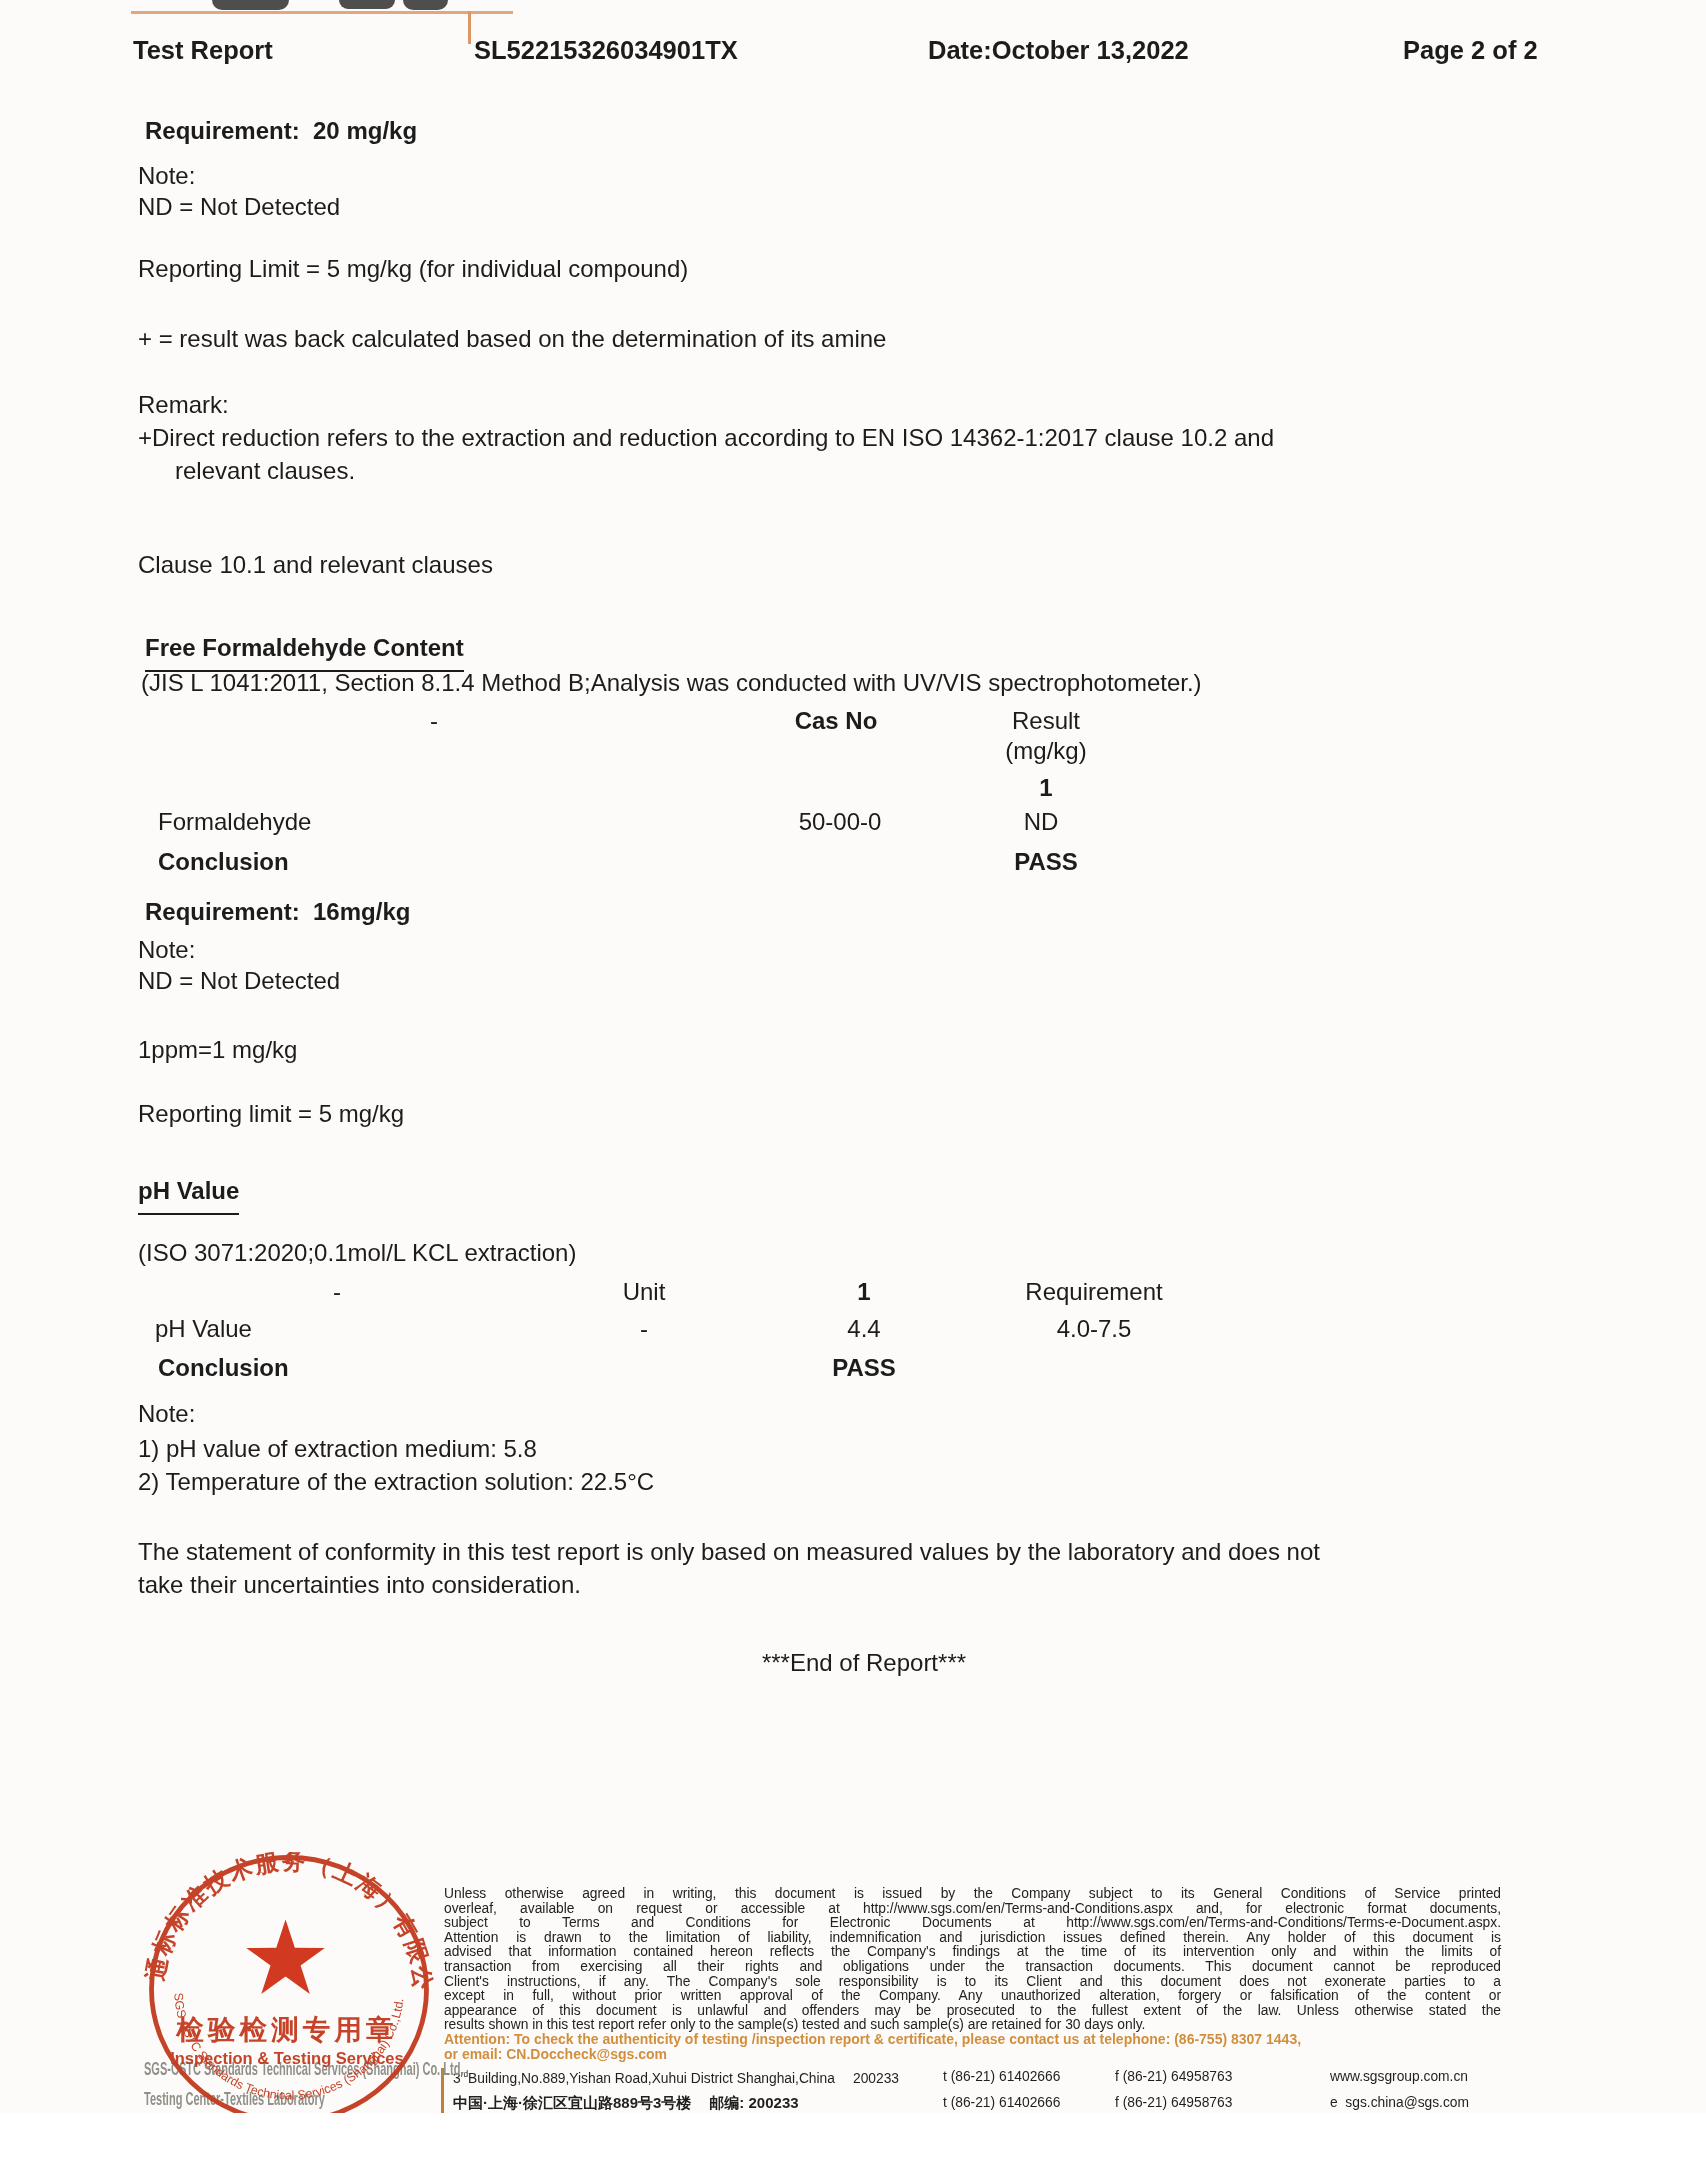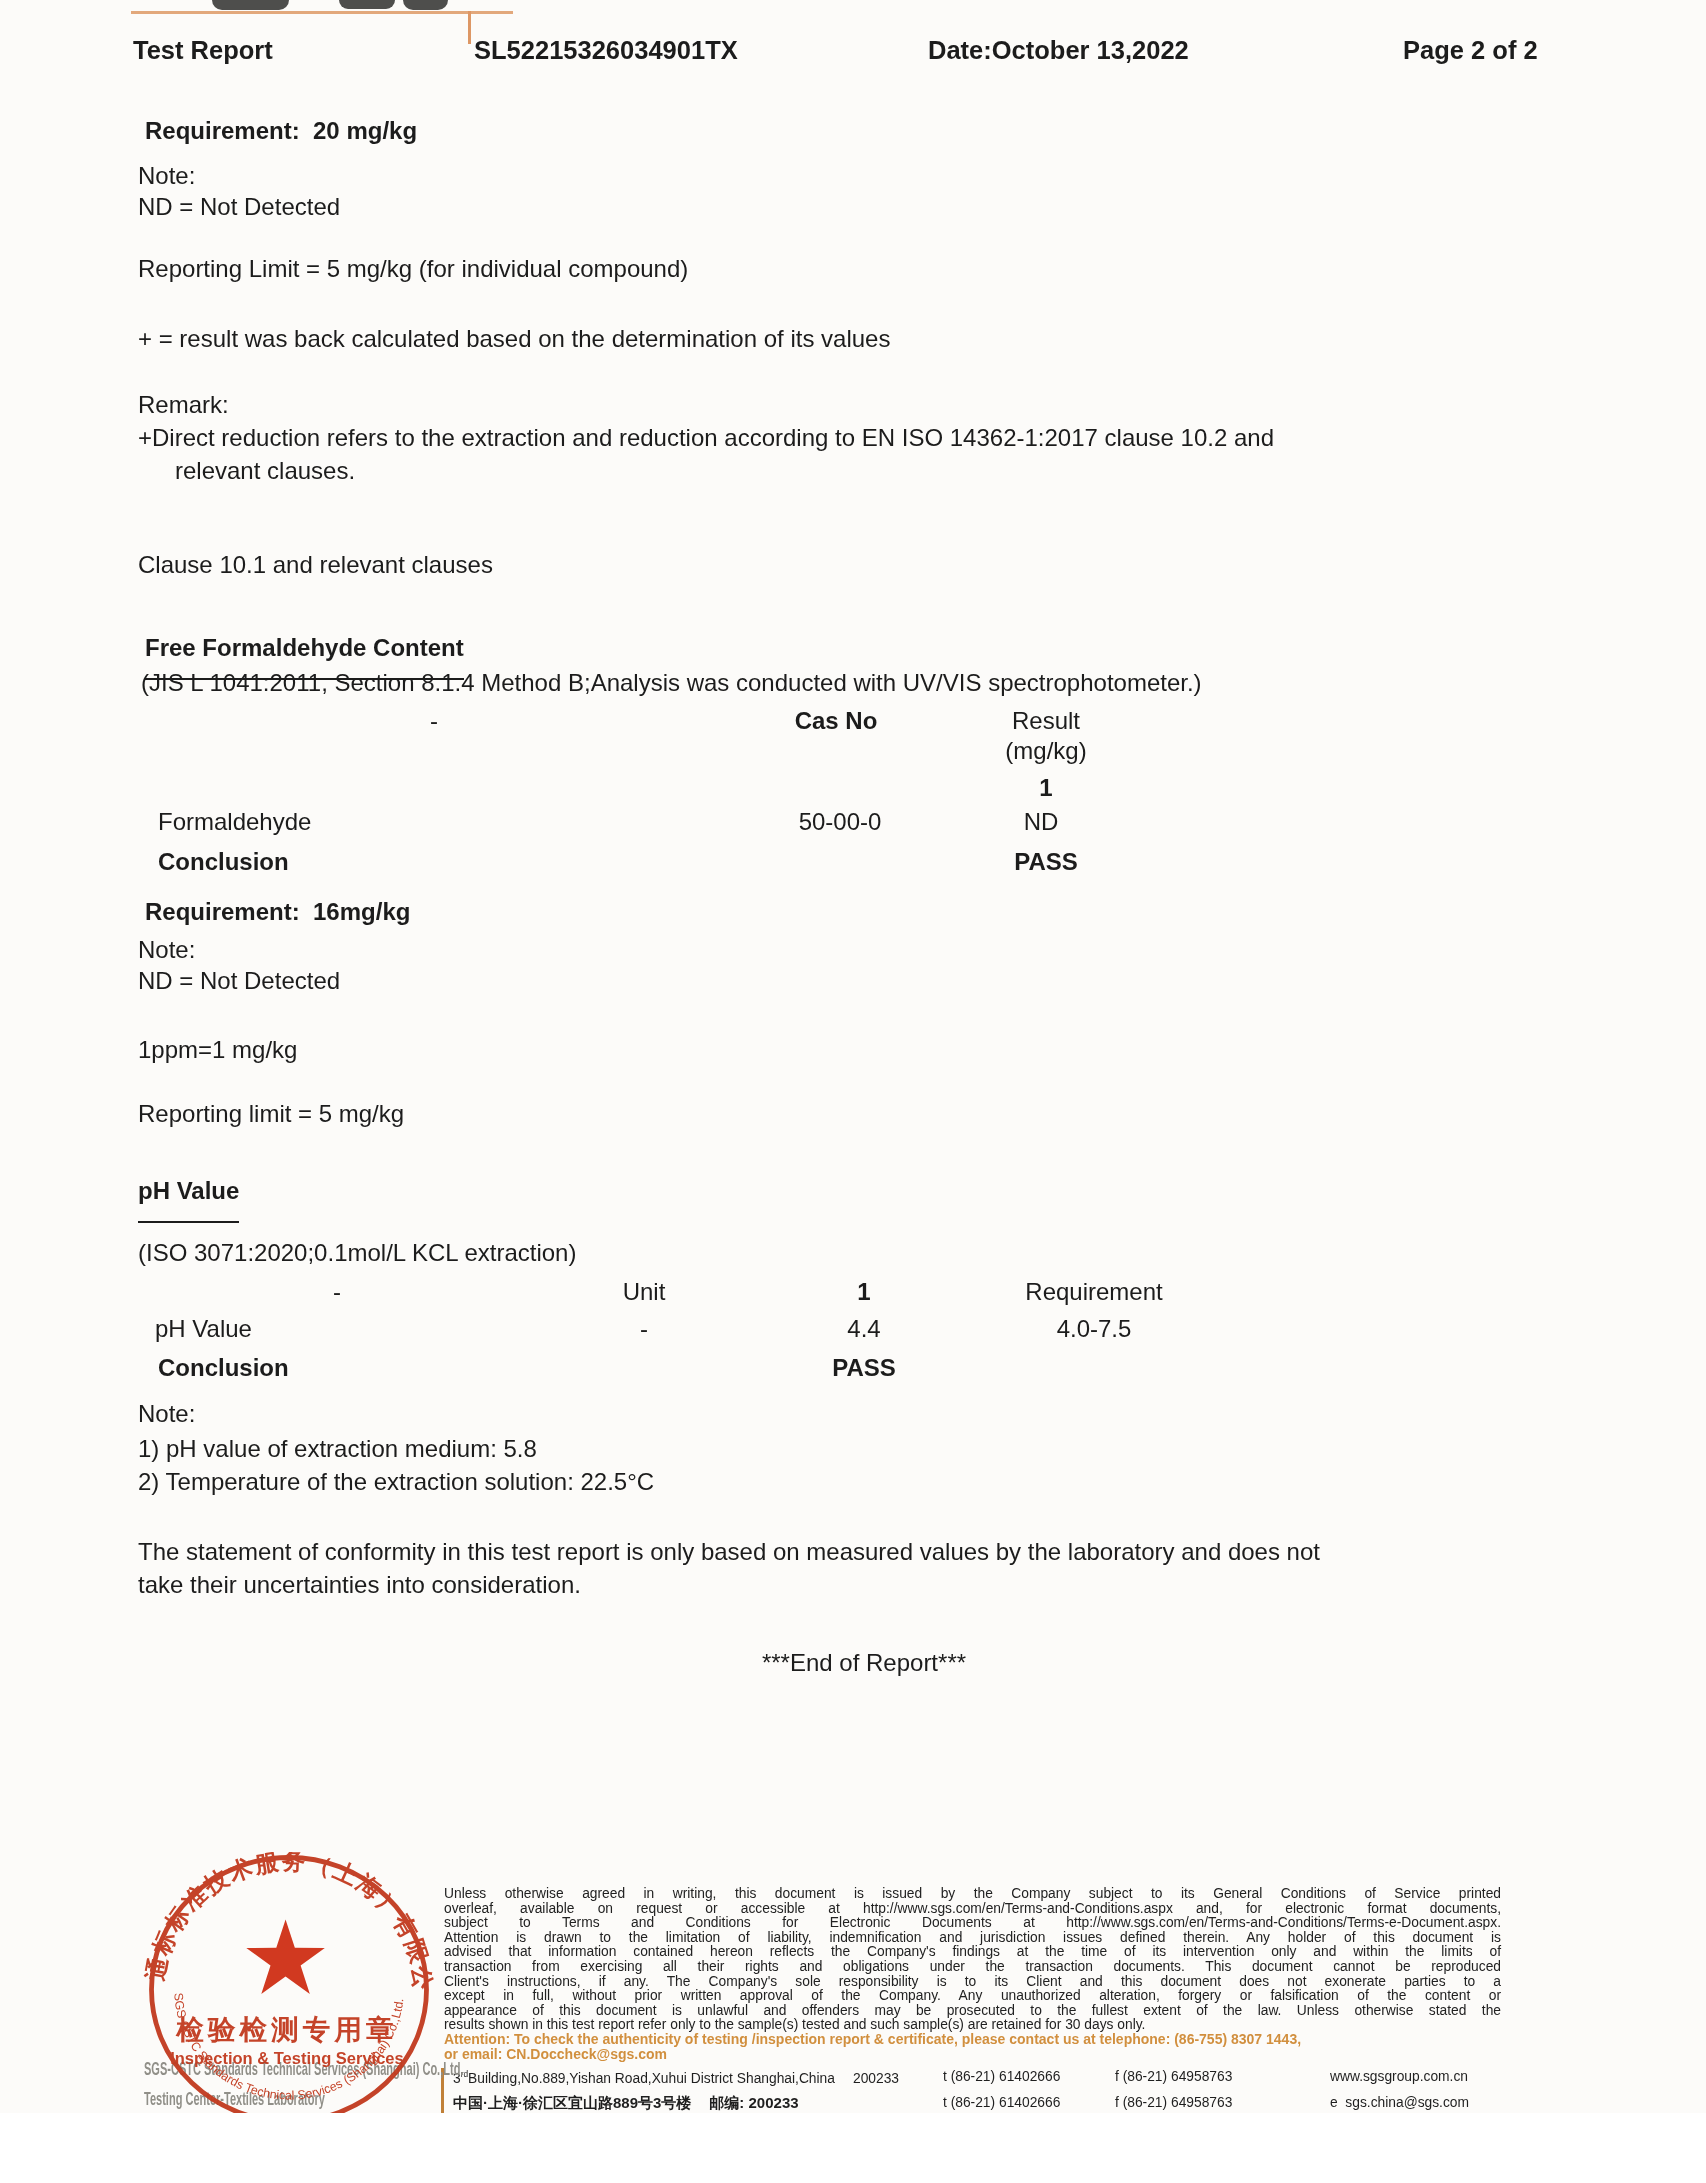--- a/index.html
+++ b/index.html
@@ -1,21 +1,21 @@
 <!DOCTYPE html>
 <html style="font-size:11px"><head>
 <meta charset="utf-8">
 <style>
   html,body{margin:0;padding:0;}
   body{font-family:"Liberation Sans", sans-serif; background:#ffffff; color:#1c1c1c;}
   .page{position:relative; width:1707px; height:2113px; background:#fcfbf9; overflow:hidden;}
   .t{position:absolute; white-space:pre; font-size:24px; line-height:1.1; color:#1c1c1c;}
   .b{font-weight:bold;}
   .ctr{transform:translateX(-50%);}
-  .u{border-bottom:2.8px double #1c1c1c; padding-bottom:17px;}
+  .u{border-bottom:2.8px double #1c1c1c; padding-bottom:9px;}
   .hdr{font-size:25.5px; font-weight:bold;}
   
   .blob{position:absolute; background:#4e4e4c; border-radius:0 0 31px 31px;}
   .tanline-h{position:absolute; background:#e2a87c; height:3.4px;}
   .tanline-v{position:absolute; background:#dd9765; width:2.8px;}
   
   .legal{position:absolute; left:444px; top:1887px; width:1057px; font-size:13.8px; line-height:14.6px; color:#222;}
   .legal-line{text-align:justify; text-align-last:justify; white-space:normal;}
   .legal-line.last{text-align-last:left;}
   .attn{position:absolute; left:444px; width:1074px; font-size:14px; font-weight:bold; color:#d18f3e; white-space:pre;}
@@ -44,21 +44,21 @@
 
   <div class="t hdr" style="left:133px; top:36px;">Test Report</div>
   <div class="t hdr" style="left:474px; top:36px;">SL52215326034901TX</div>
   <div class="t hdr" style="left:928px; top:36px;">Date:October 13,2022</div>
   <div class="t hdr" style="left:1403px; top:36px;">Page 2 of 2</div>
 
   <div class="t b" style="left:145px; top:118px;">Requirement:  20 mg/kg</div>
   <div class="t" style="left:138px; top:163px;">Note:</div>
   <div class="t" style="left:138px; top:194px;">ND = Not Detected</div>
   <div class="t" style="left:138px; top:256px;">Reporting Limit = 5 mg/kg (for individual compound)</div>
-  <div class="t" style="left:138px; top:326px;">+ = result was back calculated based on the determination of its values</div>
+  <div class="t" style="left:138px; top:326px;">+ = result was back calculated based on the determination of its amine</div>
   <div class="t" style="left:138px; top:392px;">Remark:</div>
   <div class="t" style="left:138px; top:425px;">+Direct reduction refers to the extraction and reduction according to EN ISO 14362-1:2017 clause 10.2 and</div>
   <div class="t" style="left:138px; top:458px;margin-left:37px;">relevant clauses.</div>
   <div class="t" style="left:138px; top:552px;">Clause 10.1 and relevant clauses</div>
 
   <div class="t b u" style="left:145px; top:635px;">Free Formaldehyde Content</div>
   <div class="t" style="left:141px; top:670px;">(JIS L 1041:2011, Section 8.1.4 Method B;Analysis was conducted with UV/VIS spectrophotometer.)</div>
   <div class="t ctr" style="left:434px; top:708px;">-</div>
   <div class="t b ctr" style="left:836px; top:708px;">Cas No</div>
   <div class="t ctr" style="left:1046px; top:708px;">Result</div>

